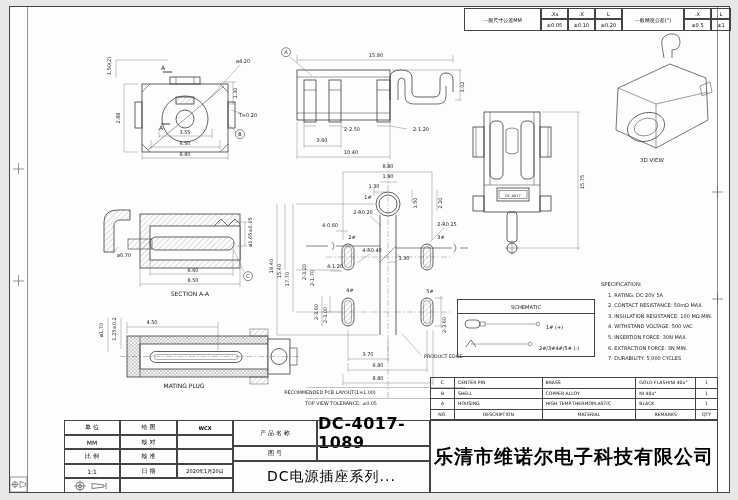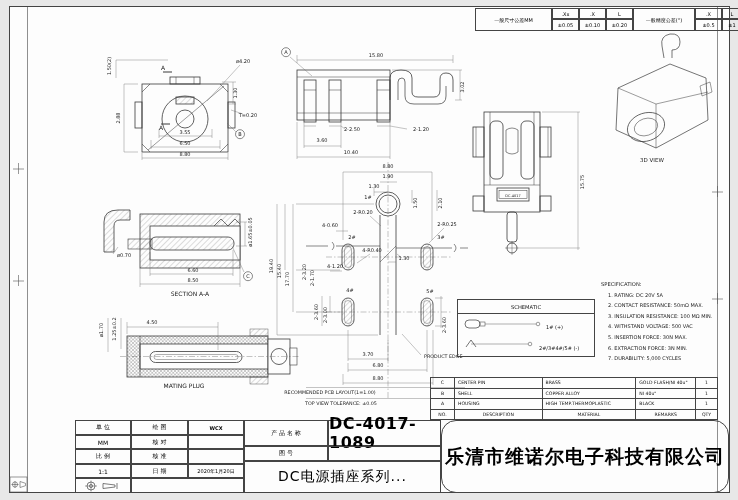--- a/index.html
+++ b/index.html
@@ -1,20 +1,20 @@
 <!DOCTYPE html>
 <html><head>
 <meta charset="utf-8">
 <style>
   html,body{margin:0;padding:0;}
   body{width:738px;height:500px;background:#e8e8e8;font-family:"DejaVu Sans",sans-serif;position:relative;overflow:hidden;}
   #sheet{position:absolute;left:0;top:0;width:738px;height:500px;}
   svg text{fill:#1a1a1a;font-family:"DejaVu Sans",sans-serif;}
   .ov{position:absolute;box-sizing:border-box;color:#111;}
-  .cell{position:absolute;box-sizing:border-box;border:0.5px solid #444;display:flex;align-items:center;justify-content:center;background:transparent;margin-left:11px;}
+  .cell{position:absolute;box-sizing:border-box;border:0.5px solid #444;display:flex;align-items:center;justify-content:center;background:transparent;}
   
   .tol{font-size:5px;}
   
   #spec{left:601px;top:279px;width:120px;font-size:5px;line-height:10.6px;color:#222;}
   #spec .t{font-size:5.2px;}
   #spec .it{padding-left:7px;white-space:nowrap;}
   
   #schem{left:457px;top:299px;width:138px;height:58px;border:0.6px solid #444;font-size:5px;}
   #schem .ttl{height:13px;border-bottom:0.6px solid #444;display:flex;align-items:center;justify-content:center;font-size:5.2px;}
   .srow{display:flex;align-items:center;height:21px;padding-left:6px;}
@@ -377,14 +377,14 @@
     </svg>
   </div>
   <div class="cell" style="left:120px;top:478px;width:113px;height:15px;"></div>
 
   <div class="cell tb" style="left:233px;top:420px;width:84px;height:26px;">产 品 名 称</div>
   <div class="cell big-code" style="left:317px;top:420px;width:113px;height:26px;">DC-4017-1089</div>
   <div class="cell tb" style="left:233px;top:446px;width:84px;height:15px;">图  号</div>
   <div class="cell" style="left:317px;top:446px;width:113px;height:15px;"></div>
   <div class="cell series" style="left:233px;top:461px;width:197px;height:32px;">DC电源插座系列...</div>
 
-  <div class="cell company" style="left:430px;top:420px;width:288px;height:73px;border-radius:15px;">乐清市维诺尔电子科技有限公司</div>
+  <div class="cell company" style="left:430px;top:420px;width:288px;height:73px;">乐清市维诺尔电子科技有限公司</div>
 </div>
 
 </body></html>

